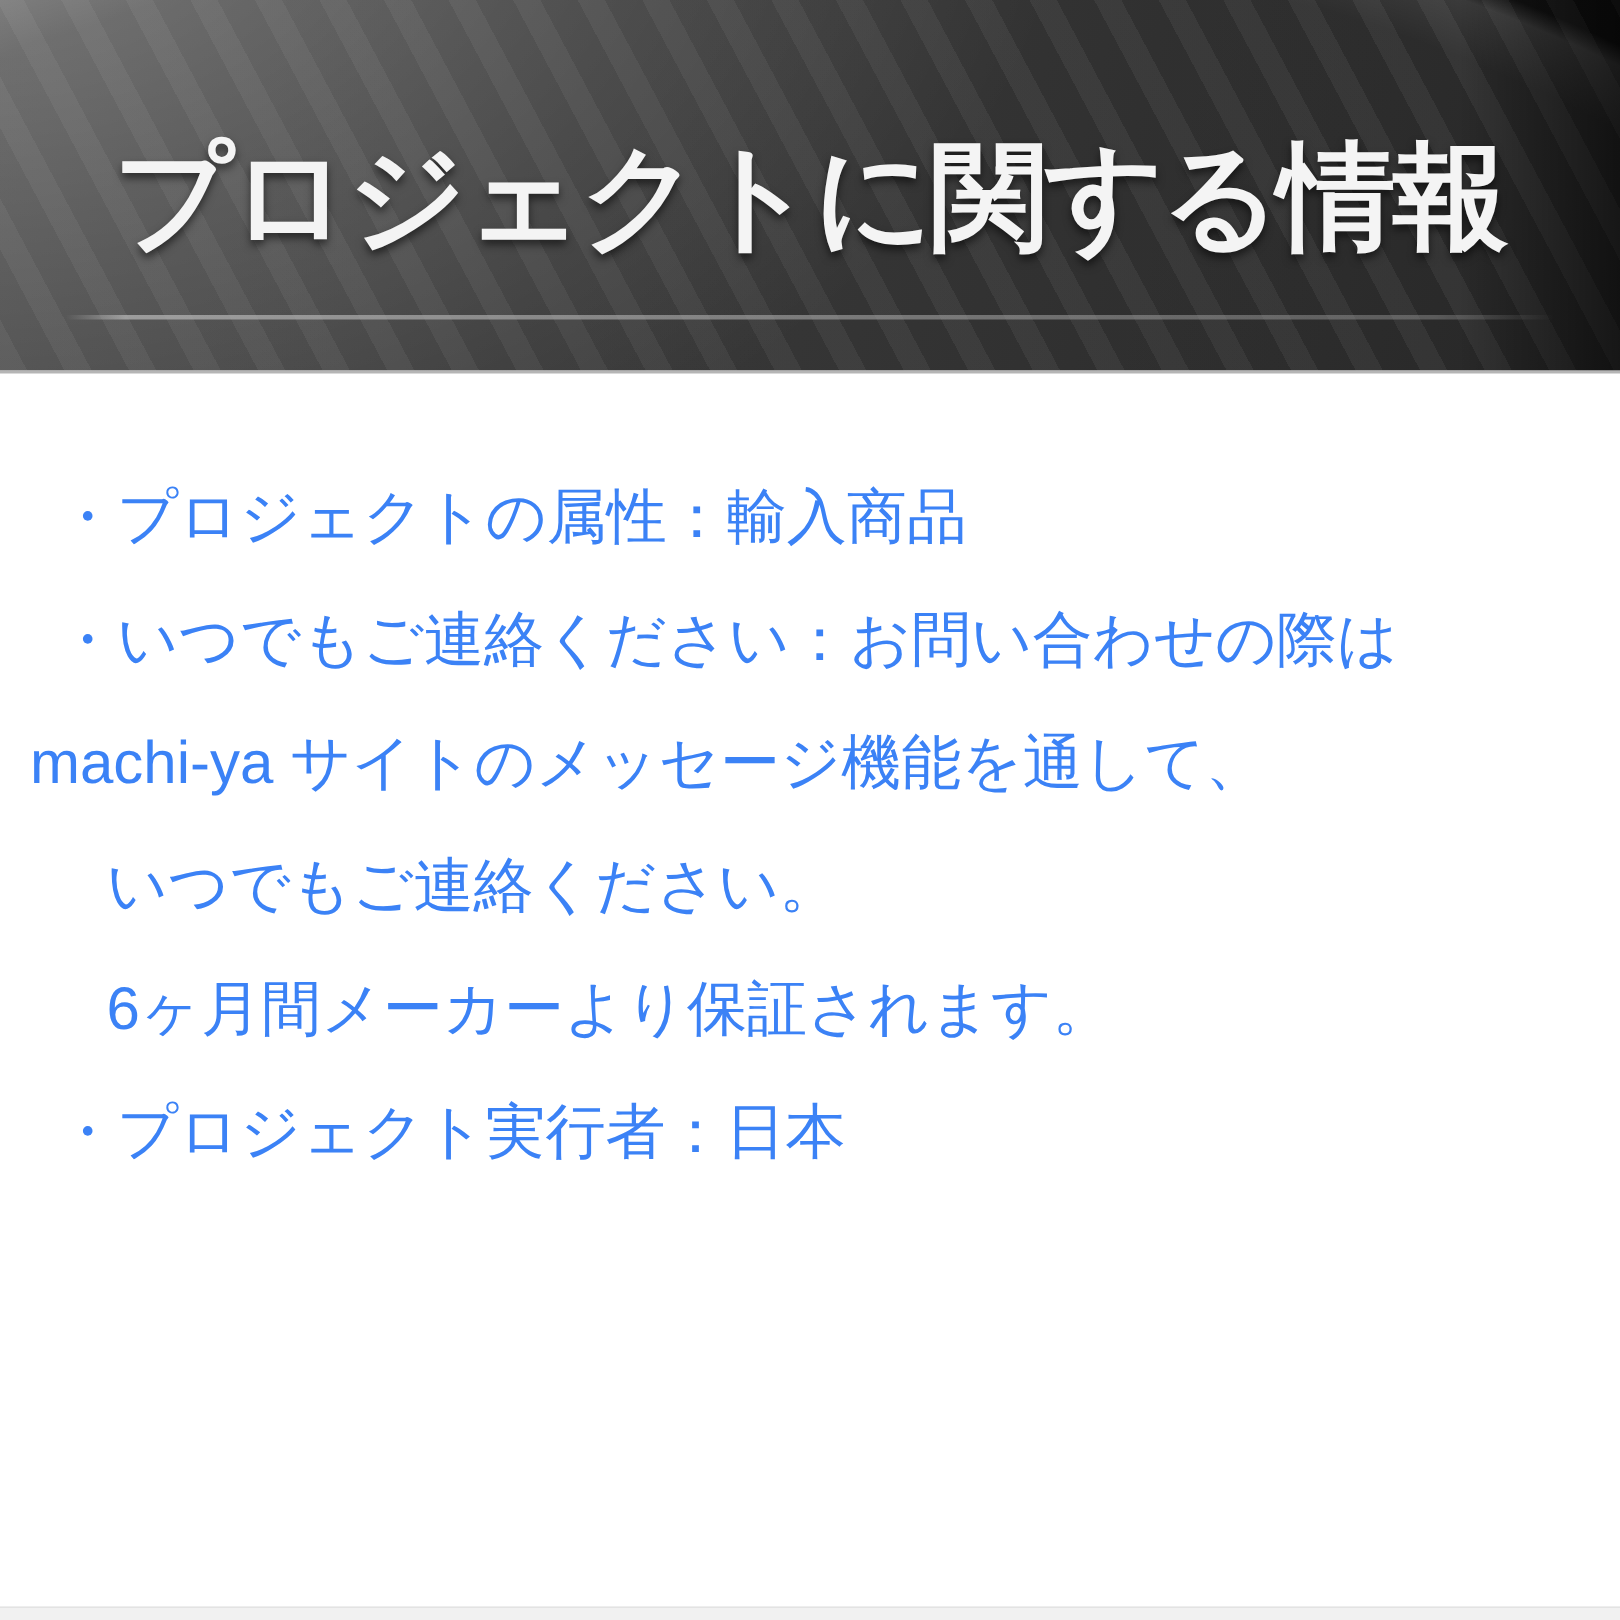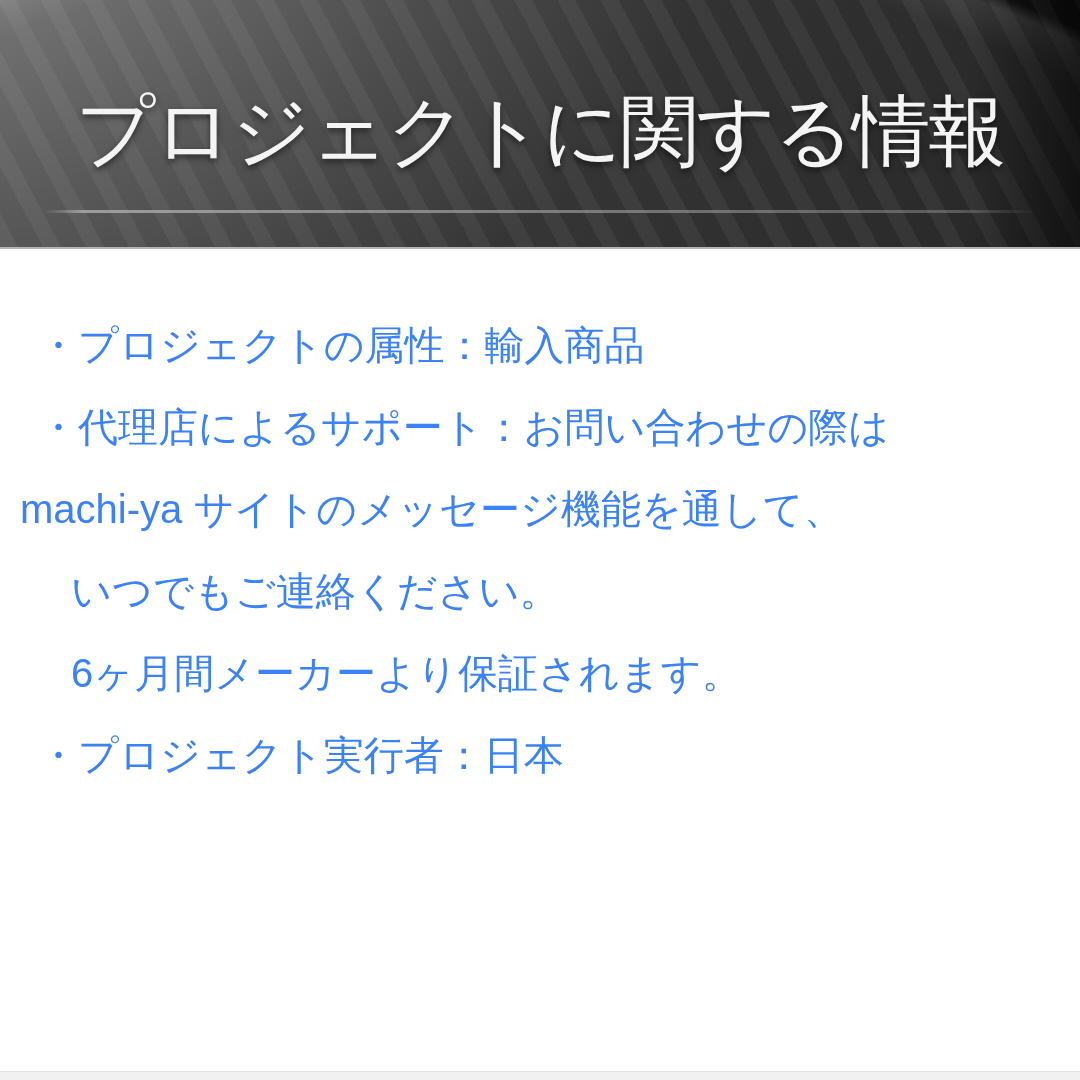--- a/index.html
+++ b/index.html
@@ -31,21 +31,21 @@
       repeating-linear-gradient(62deg, rgba(255,255,255,0.05) 0 16px, rgba(255,255,255,0) 16px 38px),
       linear-gradient(105deg, #343434 0%, #232323 35%, #1a1a1a 65%, #0e0e0e 100%);
     display: flex;
     align-items: center;
     justify-content: center;
   }
   .banner-title {
     margin: 0;
     padding-top: 18px;
     font-size: 78px;
-    font-weight: 400;
+    font-weight: 700;
     letter-spacing: -2px;
     color: #f4f4f4;
     white-space: nowrap;
     text-shadow: 0 3px 6px rgba(0,0,0,0.55);
   }
   .banner-divider {
     position: absolute;
     top: 210px;
     left: 44px;
     width: 992px;
@@ -94,21 +94,21 @@
 
 <div id="canvas">
 
   <div class="banner">
     <h1 class="banner-title">プロジェクトに関する情報</h1>
     <div class="banner-divider"></div>
   </div>
 
   <div class="info-section">
     <div class="line l-bullet">・プロジェクトの属性：輸入商品</div>
-    <div class="line l-bullet">・代理店によるサポート：お問い合わせの際は</div>
+    <div class="line l-bullet">・いつでもご連絡ください：お問い合わせの際は</div>
     <div class="line l-flush">machi-ya サイトのメッセージ機能を通して、</div>
     <div class="line l-indent">いつでもご連絡ください。</div>
     <div class="line l-indent">6ヶ月間メーカーより保証されます。</div>
     <div class="line l-bullet">・プロジェクト実行者：日本</div>
   </div>
 
   <div class="footer-strip"></div>
 
 </div>
 

